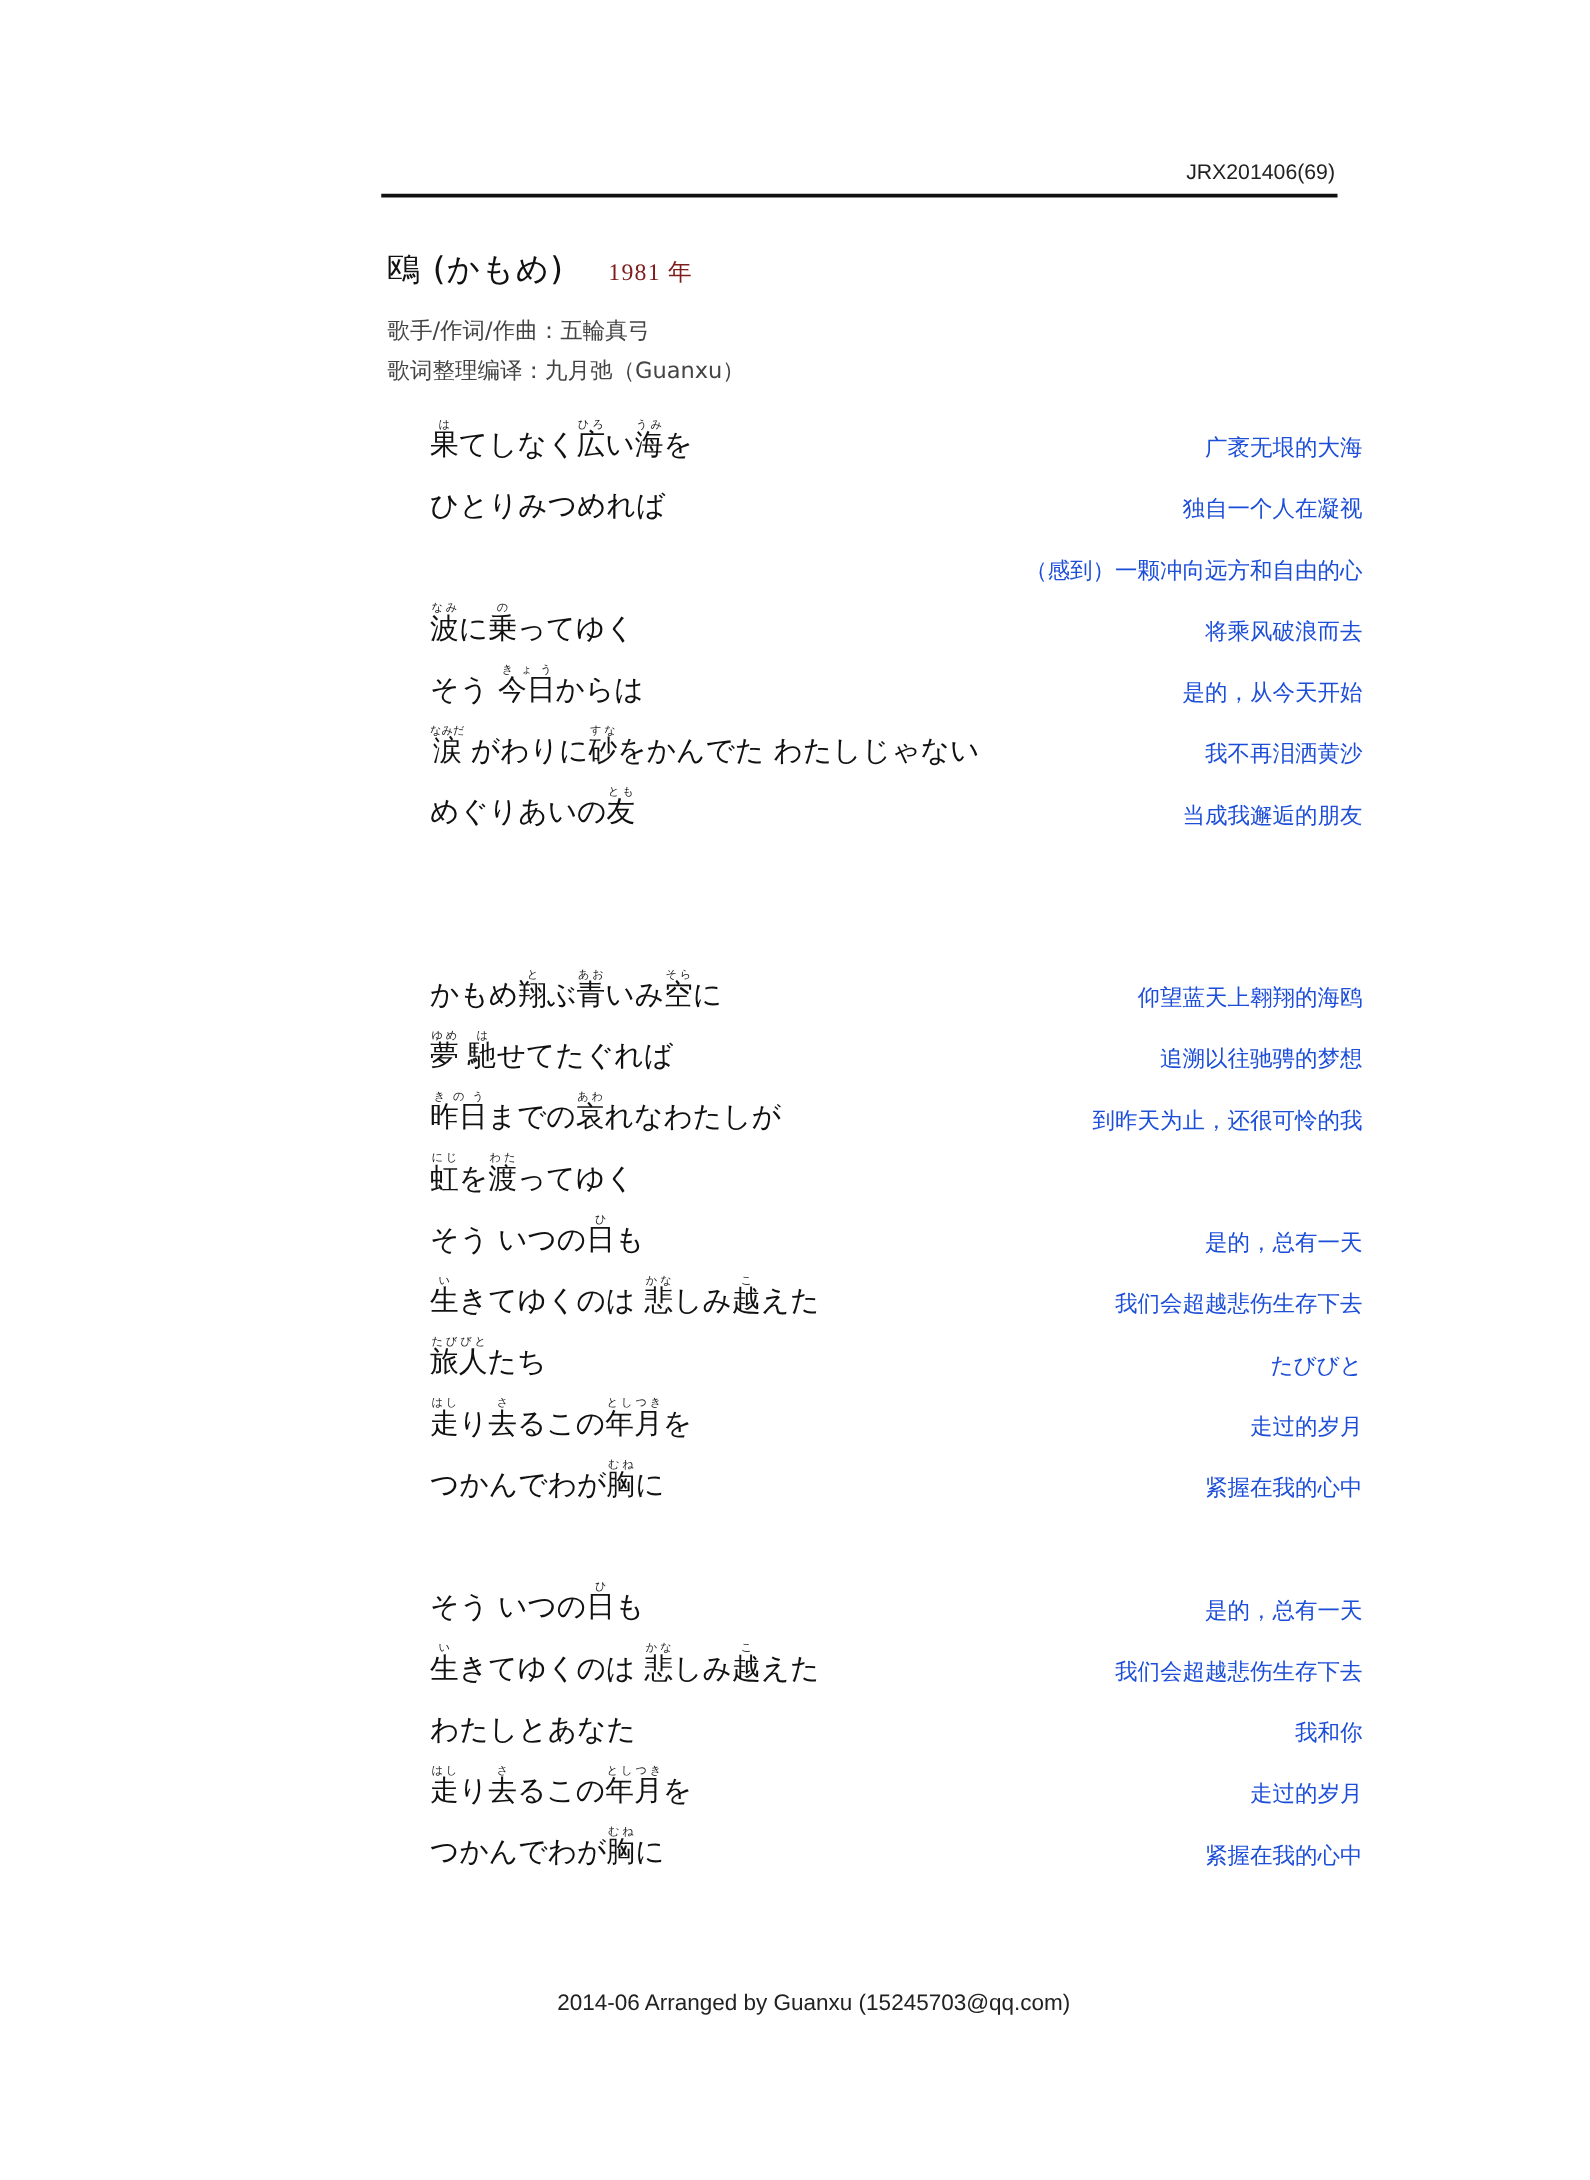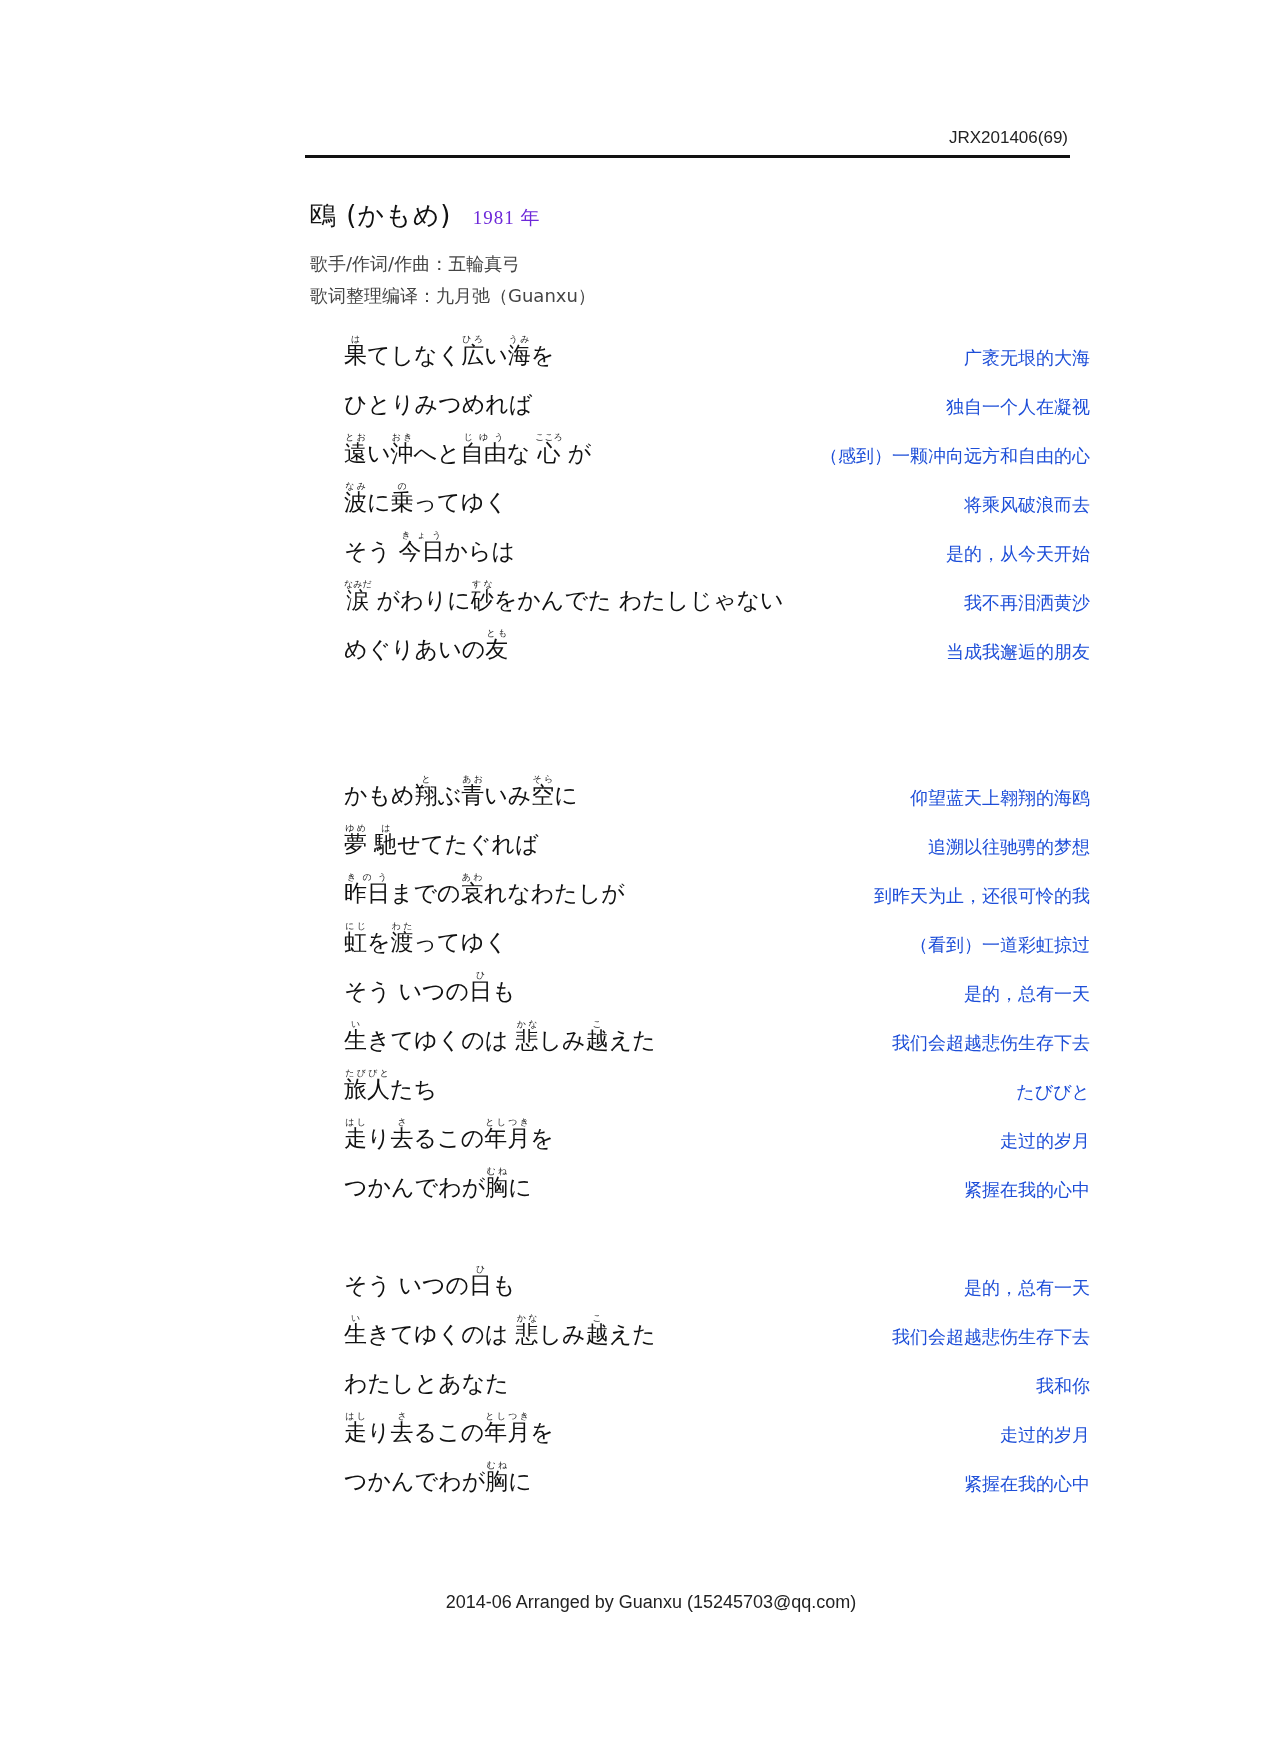--- a/index.html
+++ b/index.html
@@ -2,21 +2,21 @@
 <html><head>
 <meta charset="utf-8">
 <style>
   html, body { margin: 0; padding: 0; background: #ffffff; }
   body { width: 1272px; height: 1744px; position: relative; overflow: hidden;
          font-family: "DejaVu Sans", sans-serif; color: #111; }
   .doc-code { position: absolute; top: 128px; left: 900px; width: 168px; text-align: right;
               font-family: "Liberation Sans", sans-serif; font-size: 17px; color: #222; }
   .rule { position: absolute; top: 155px; left: 305px; width: 765px; height: 3px; background: #111; }
   .title { position: absolute; top: 198px; left: 310px; font-size: 26px; letter-spacing: 1px; }
-  .title .year { font-family: "Liberation Serif", serif; font-size: 19px; margin-left: 12px; color: #6d28d9; }
+  .title .year { font-family: "Liberation Serif", serif; font-size: 19px; margin-left: 26px; color: #7f1d1d; }
   .meta { position: absolute; left: 310px; font-size: 18px; color: #444; }
   .meta1 { top: 252px; } .meta2 { top: 284px; }
   .section { position: absolute; left: 310px; width: 760px; }
   .line { position: relative; height: 49px; }
   .ja { position: absolute; left: 0; bottom: 8px; font-size: 23px; color: #111; white-space: nowrap; margin-left: 34px; }
   .ja ruby rt { font-size: 9px; color: #222; }
   .zh { position: absolute; left: 400px; width: 380px; bottom: 9px; text-align: right;
         font-family: "DejaVu Serif", serif; font-size: 18px; color: #1d4ed8; white-space: nowrap; }
   .footer { position: absolute; top: 1592px; left: 0; width: 1272px; text-align: center;
             font-family: "Liberation Sans", sans-serif; font-size: 18px; color: #222; }
@@ -38,21 +38,20 @@
 <div class="section" style="top:330px;">
     <div class="line">
       <div class="ja"><ruby>果<rt>は</rt></ruby>てしなく<ruby>広<rt>ひろ</rt></ruby>い<ruby>海<rt>うみ</rt></ruby>を</div>
       <div class="zh">广袤无垠的大海</div>
     </div>
     <div class="line">
       <div class="ja">ひとりみつめれば</div>
       <div class="zh">独自一个人在凝视</div>
     </div>
     <div class="line">
-      <div class="ja"><ruby>遠<rt>とお</rt></ruby>い<ruby>沖<rt>おき</rt></ruby>へと<ruby>自由<rt>じゆう</rt></ruby>な <ruby>心<rt>こころ</rt></ruby> が</div>
       <div class="zh">（感到）一颗冲向远方和自由的心</div>
     </div>
     <div class="line">
       <div class="ja"><ruby>波<rt>なみ</rt></ruby>に<ruby>乗<rt>の</rt></ruby>ってゆく</div>
       <div class="zh">将乘风破浪而去</div>
     </div>
     <div class="line">
       <div class="ja">そう <ruby>今日<rt>きょう</rt></ruby>からは</div>
       <div class="zh">是的，从今天开始</div>
     </div>
@@ -73,21 +72,20 @@
     <div class="line">
       <div class="ja"><ruby>夢<rt>ゆめ</rt></ruby> <ruby>馳<rt>は</rt></ruby>せてたぐれば</div>
       <div class="zh">追溯以往驰骋的梦想</div>
     </div>
     <div class="line">
       <div class="ja"><ruby>昨日<rt>きのう</rt></ruby>までの<ruby>哀<rt>あわ</rt></ruby>れなわたしが</div>
       <div class="zh">到昨天为止，还很可怜的我</div>
     </div>
     <div class="line">
       <div class="ja"><ruby>虹<rt>にじ</rt></ruby>を<ruby>渡<rt>わた</rt></ruby>ってゆく</div>
-      <div class="zh">（看到）一道彩虹掠过</div>
     </div>
     <div class="line">
       <div class="ja">そう いつの<ruby>日<rt>ひ</rt></ruby>も</div>
       <div class="zh">是的，总有一天</div>
     </div>
     <div class="line">
       <div class="ja"><ruby>生<rt>い</rt></ruby>きてゆくのは <ruby>悲<rt>かな</rt></ruby>しみ<ruby>越<rt>こ</rt></ruby>えた</div>
       <div class="zh">我们会超越悲伤生存下去</div>
     </div>
     <div class="line">

